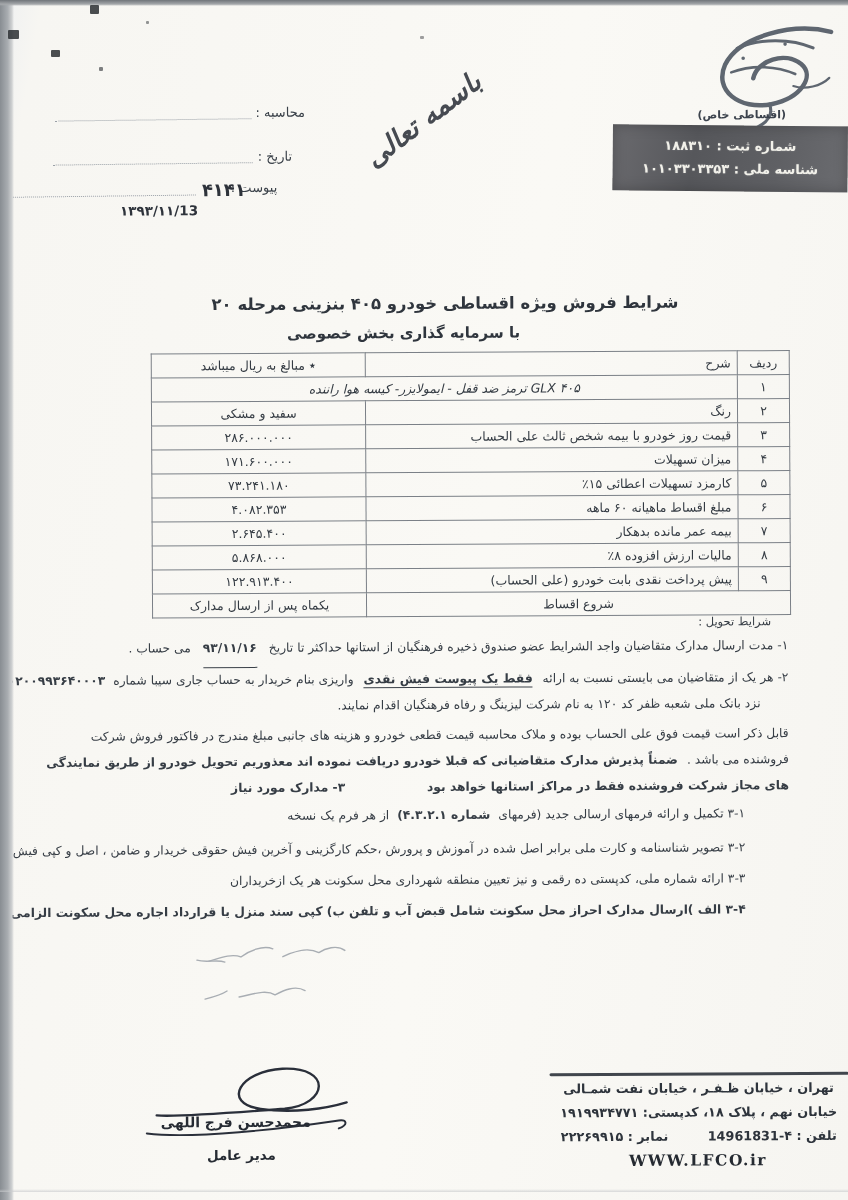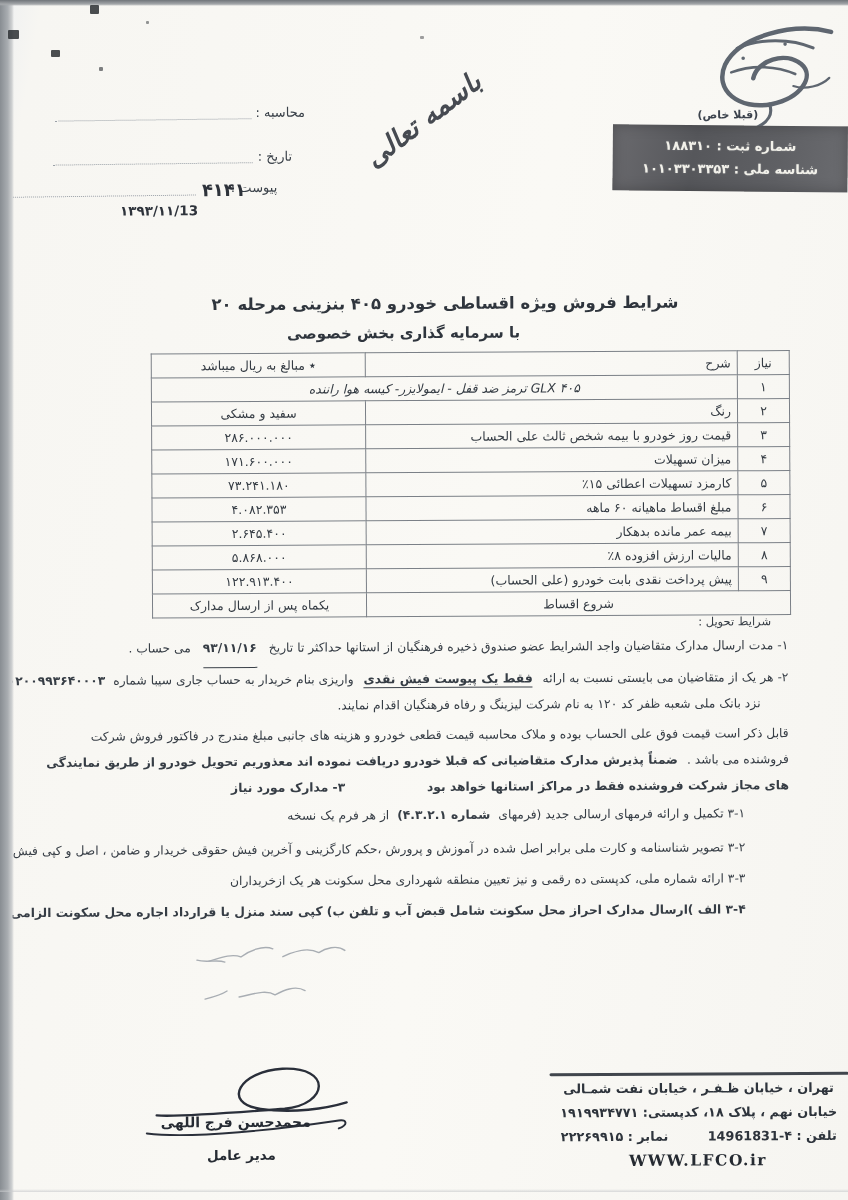--- a/index.html
+++ b/index.html
@@ -69,21 +69,21 @@
           <path d="M158 12 C 120 2, 66 16, 52 44 C 40 70, 66 90, 98 84 C 128 78, 142 56, 128 44 C 112 31, 84 40, 80 58" stroke-width="4.5"></path>
           <path d="M64 28 C 86 18, 118 18, 140 28" stroke-width="3"></path>
           <path d="M58 52 C 80 44, 104 46, 122 54" stroke-width="2.6"></path>
           <path d="M96 84 C 100 94, 94 102, 84 107" stroke-width="3.2"></path>
           <path d="M120 66 C 132 70, 148 66, 156 58" stroke-width="2.2"></path>
           <circle cx="70" cy="38" r="1.8" fill="#49525e" stroke="none"></circle>
           <circle cx="112" cy="24" r="1.8" fill="#49525e" stroke="none"></circle>
         </g>
       </svg>
     </div>
-    <div class="abs logo-caption rtl nowrap">(قبلا خاص)</div>
+    <div class="abs logo-caption rtl nowrap">(اقساطی خاص)</div>
 
     <div class="abs regbox rtl">
       <div class="nowrap">شماره ثبت : ۱۸۸۳۱۰</div>
       <div class="nowrap">شناسه ملی : ۱۰۱۰۳۳۰۳۳۵۳</div>
     </div>
 
     <div class="abs besmellah rtl nowrap">باسمه تعالی</div>
 
     <div class="abs reflabel rtl nowrap" style="left:258px;top:104px;">محاسبه :</div>
     <div class="abs dotline" style="left:58px;top:117px;width:196px;transform:rotate(-0.4deg);"></div>
@@ -102,21 +102,21 @@
 
     <div class="abs" style="left:152px;top:352px;">
       <table class="terms rtl">
         <colgroup>
             <col style="width:52px">
             <col style="width:372px">
             <col style="width:214px">
           </colgroup>
         <tbody>
             <tr>
-          <td class="c bold">نیاز</td>
+          <td class="c bold">ردیف</td>
           <td class="r bold">شرح</td>
           <td class="c bold">٭ مبالغ به ریال میباشد</td>
         </tr>
         <tr>
           <td class="c bold">۱</td>
           <td class="c hand" colspan="2">۴۰۵  GLX ترمز ضد قفل - ایمولایزر-  کیسه هوا راننده</td>
         </tr>
         <tr>
           <td class="c bold">۲</td>
           <td class="r">رنگ</td>

